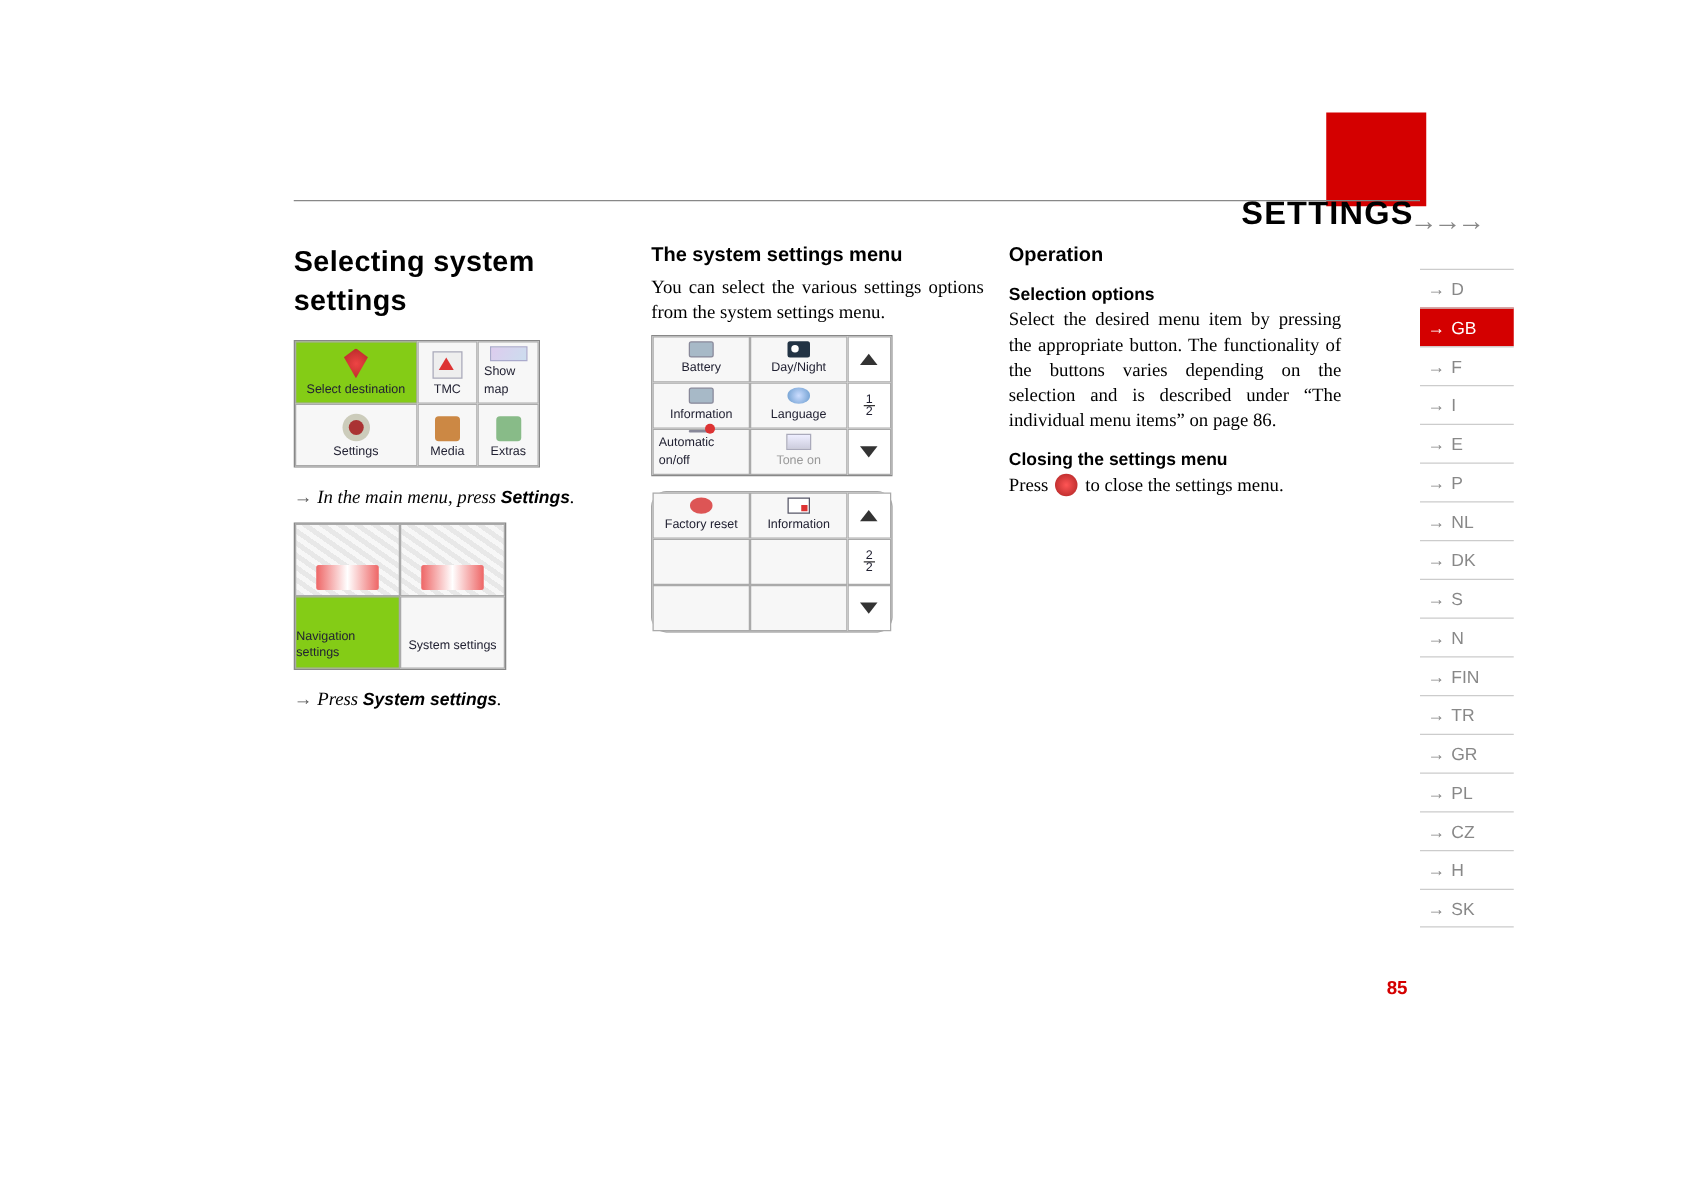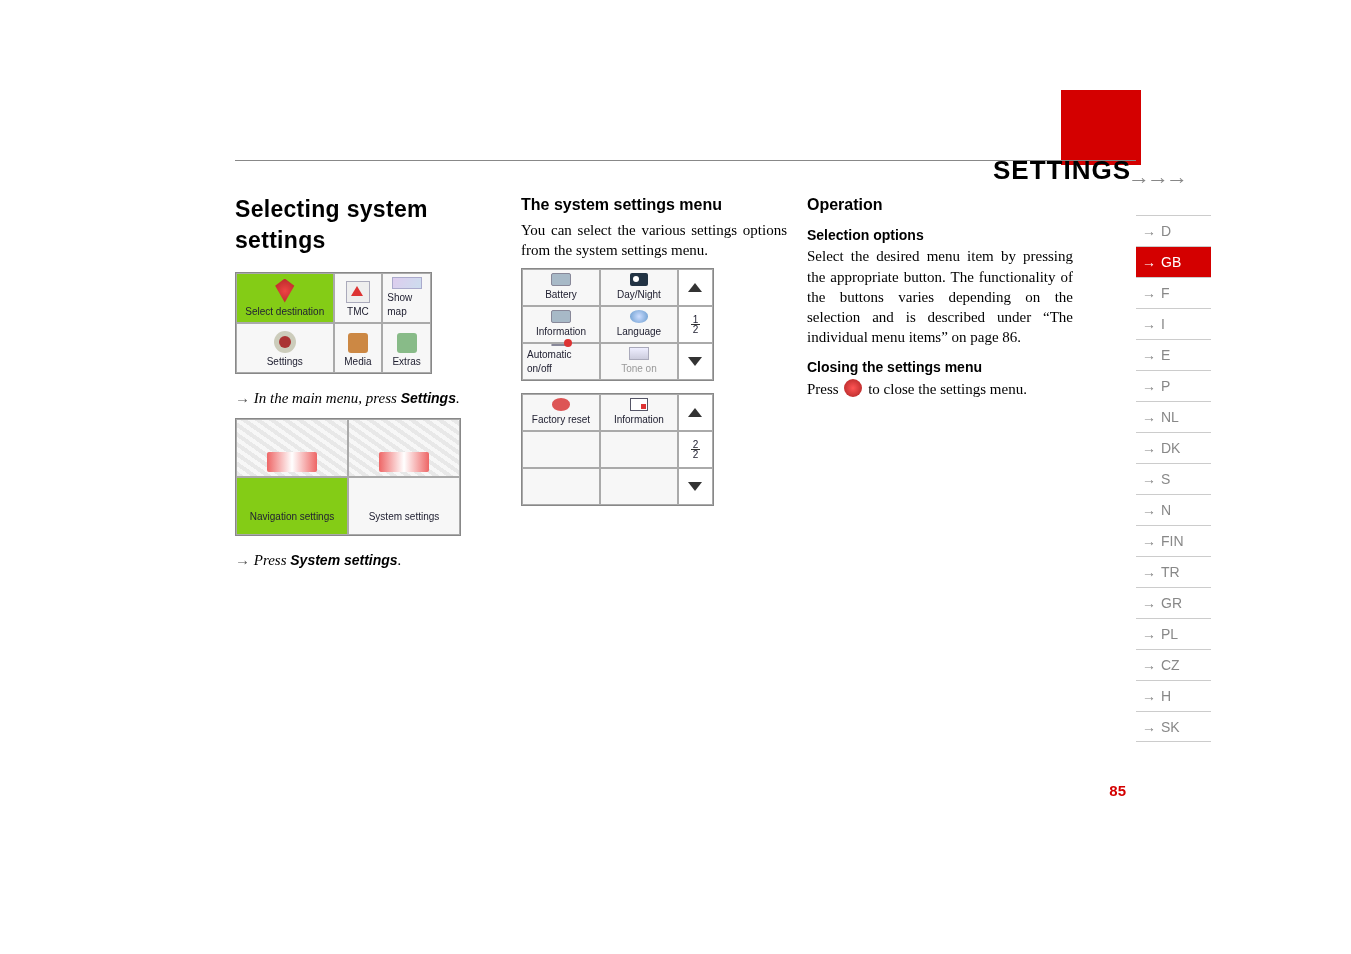--- a/index.html
+++ b/index.html
@@ -103,21 +103,21 @@
     justify-content: flex-end;
     padding: 3px 4px 4px;
     background: #f7f7f7;
     gap: 2px;
   }
   .ss-cell.active { background: #84cc16; }
   .ss-cell-wide { justify-content: center; }
   .ss-mainmenu { width: 197px; }
   .ss-mainmenu .ss-grid { grid-template-columns: 1.6fr 0.8fr 0.8fr; grid-auto-rows: 50px; }
 
-  .ss-systemtabs { width: 226px; }
+  .ss-systemtabs { width: 170px; }
   .ss-systemtabs .ss-grid { grid-template-columns: 1fr 1fr; grid-auto-rows: 58px; }
   .ss-systemtabs .ss-label { padding: 20px 0 0; }
   .ss-systemtabs .map-bg {
     background: repeating-linear-gradient(35deg,#e8e8e8,#e8e8e8 4px,#f7f7f7 4px,#f7f7f7 8px);
   }
 
   .ss-sysset { width: 193px; }
   .ss-sysset .ss-grid { grid-template-columns: 1fr 1fr 0.45fr; grid-auto-rows: 37px; }
   .ss-sysset .nav-cell { background: #fff; }
   .page-indicator {
@@ -330,21 +330,21 @@
           <div class="ss-cell">
             <span class="fig-icon-tone"></span>
             <span class="dimmed">Tone on</span>
           </div>
           <div class="ss-cell nav-cell ss-cell-wide">
             <span class="tri-down"></span>
           </div>
         </div>
       </div>
 
-      <div class="screenshot ss-sysset" style="margin-top:4px;">
+      <div class="screenshot ss-sysset" style="margin-top:4px;border-radius:12px;">
         <div class="ss-grid">
           <div class="ss-cell">
             <span class="icon-factory"></span>
             <span>Factory reset</span>
           </div>
           <div class="ss-cell">
             <span class="fig-icon-info"></span>
             <span>Information</span>
           </div>
           <div class="ss-cell nav-cell ss-cell-wide">

